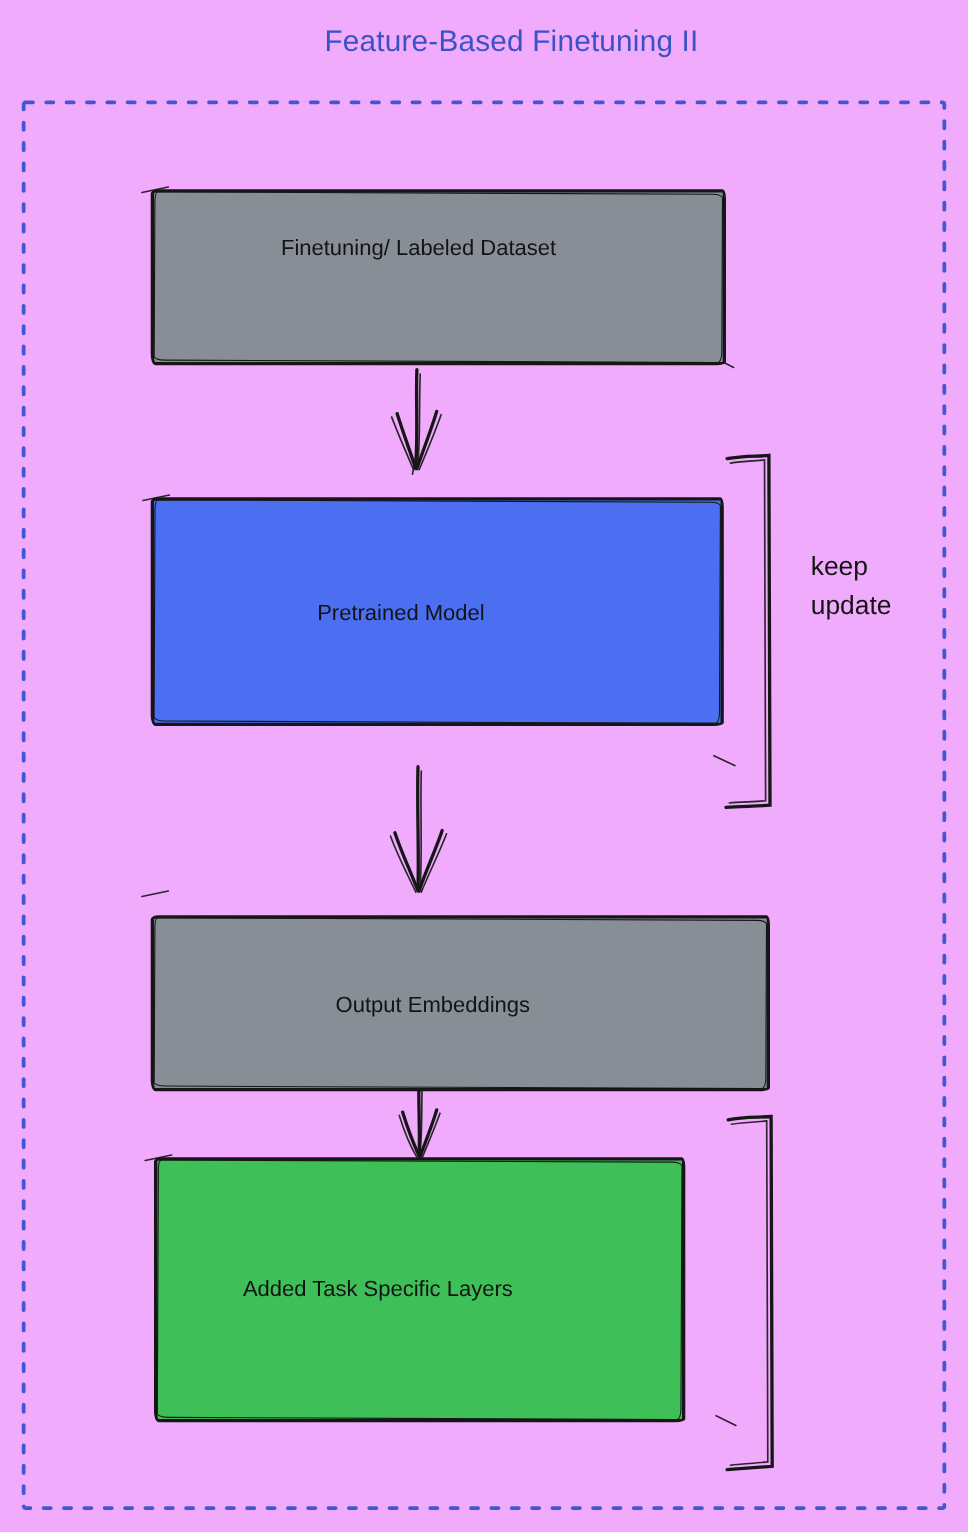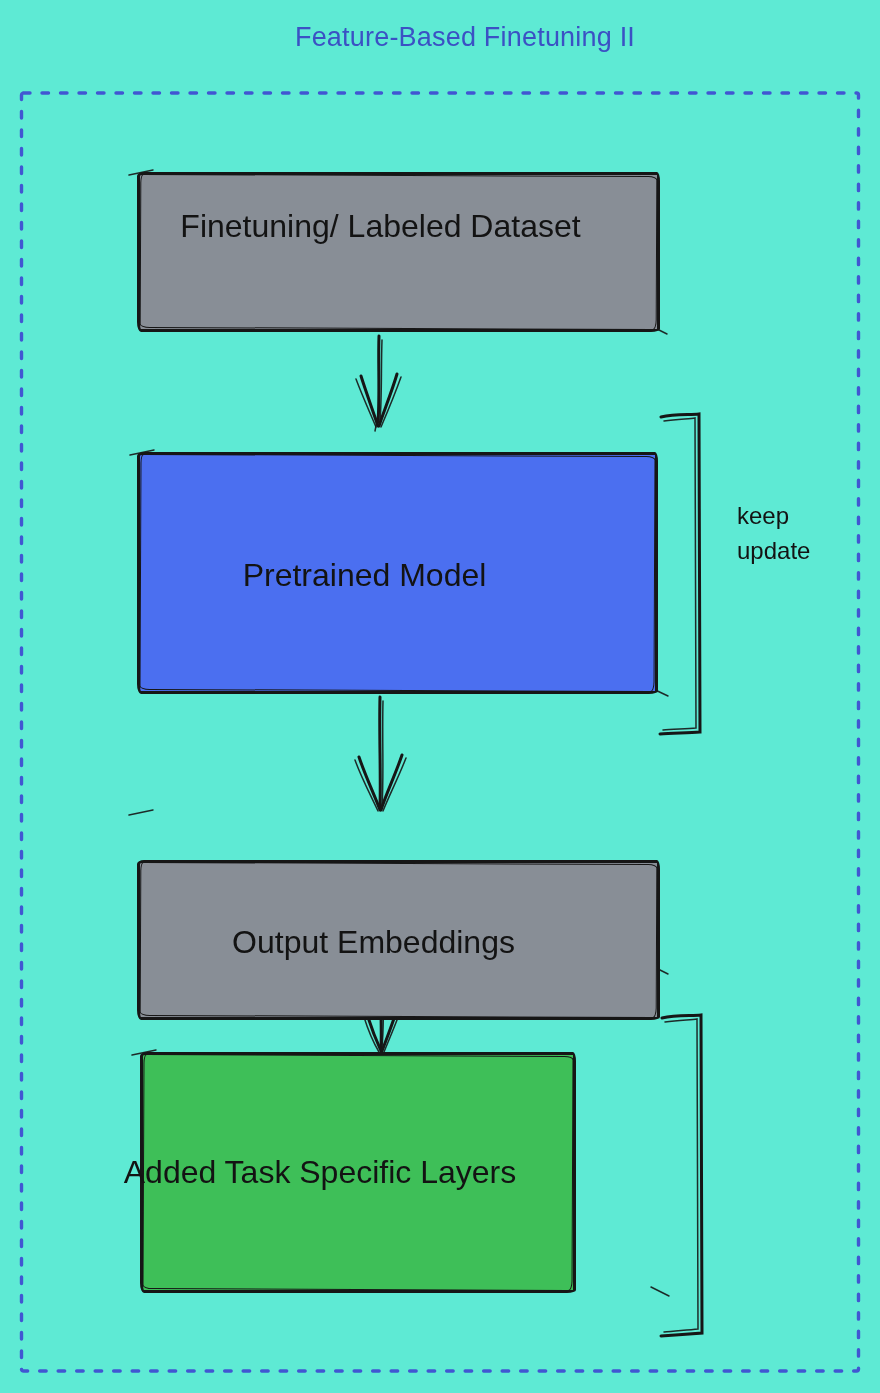--- a/index.html
+++ b/index.html
@@ -1,21 +1,21 @@
 <!DOCTYPE html>
 <html style="--c-title: #3b51c4; --c-frame: #4156d2; --c-ink: #161616; --c-node_gray: #888e96; --c-node_blue: #4b6ff0; --c-node_green: #3ebf58;"><head>
 <meta charset="utf-8">
 <style>
   html, body { margin: 0; padding: 0; background: #ffffff; }
   * { box-sizing: border-box; }
   .canvas {
     position: relative;
     width: 880px;
     height: 1393px;
-    background: #5eead4;
+    background: #f0abfc;
     overflow: hidden;
     font-family: "Liberation Sans", sans-serif;
     color: #151515;
   }
   .title {
     position: absolute;
     left: 50px; top: 22px;
     width: 830px;
     margin: 0;
     text-align: center;
@@ -54,32 +54,32 @@
     border: 1.5px solid var(--c-ink, #161616);
     border-radius: 3px 9px 4px 10px / 9px 4px 10px 4px;
     transform: rotate(0.25deg);
     pointer-events: none;
   }
   .node.gray  { background: var(--c-node_gray,  #888e96); }
   .node.blue  { background: var(--c-node_blue,  #4b6ff0); }
   .node.green { background: var(--c-node_green, #3ebf58); }
   .node-label {
     position: relative;
-    font-size: 32px;
+    font-size: 20px;
     line-height: 1.15;
     white-space: nowrap;
     color: #131313;
   }
   #node-dataset      { left: 137px; top: 172px;  width: 523px; height: 160px; }
   #node-dataset .node-label      { transform: translate(-18px, -26px); }
-  #node-pretrained   { left: 137px; top: 452px;  width: 521px; height: 242px; }
+  #node-pretrained   { left: 137px; top: 452px;  width: 521px; height: 208px; }
   #node-pretrained .node-label   { transform: translate(-33px, 2px); }
-  #node-embeddings   { left: 137px; top: 860px;  width: 523px; height: 160px; }
+  #node-embeddings   { left: 137px; top: 832px;  width: 563px; height: 160px; }
   #node-embeddings .node-label   { transform: translate(-25px, 2px); }
-  #node-tasklayers   { left: 140px; top: 1052px; width: 436px; height: 241px; }
+  #node-tasklayers   { left: 140px; top: 1052px; width: 483px; height: 241px; }
   #node-tasklayers .node-label   { transform: translate(-38px, 0px); }
   .annotation {
     position: absolute;
     font-size: 24px;
     line-height: 35px;
     color: #131313;
   }
   #ann-keep-frozen  { left: 737px; top: 498px;  }
   #ann-train-update { left: 737px; top: 1101px; }
 </style>

